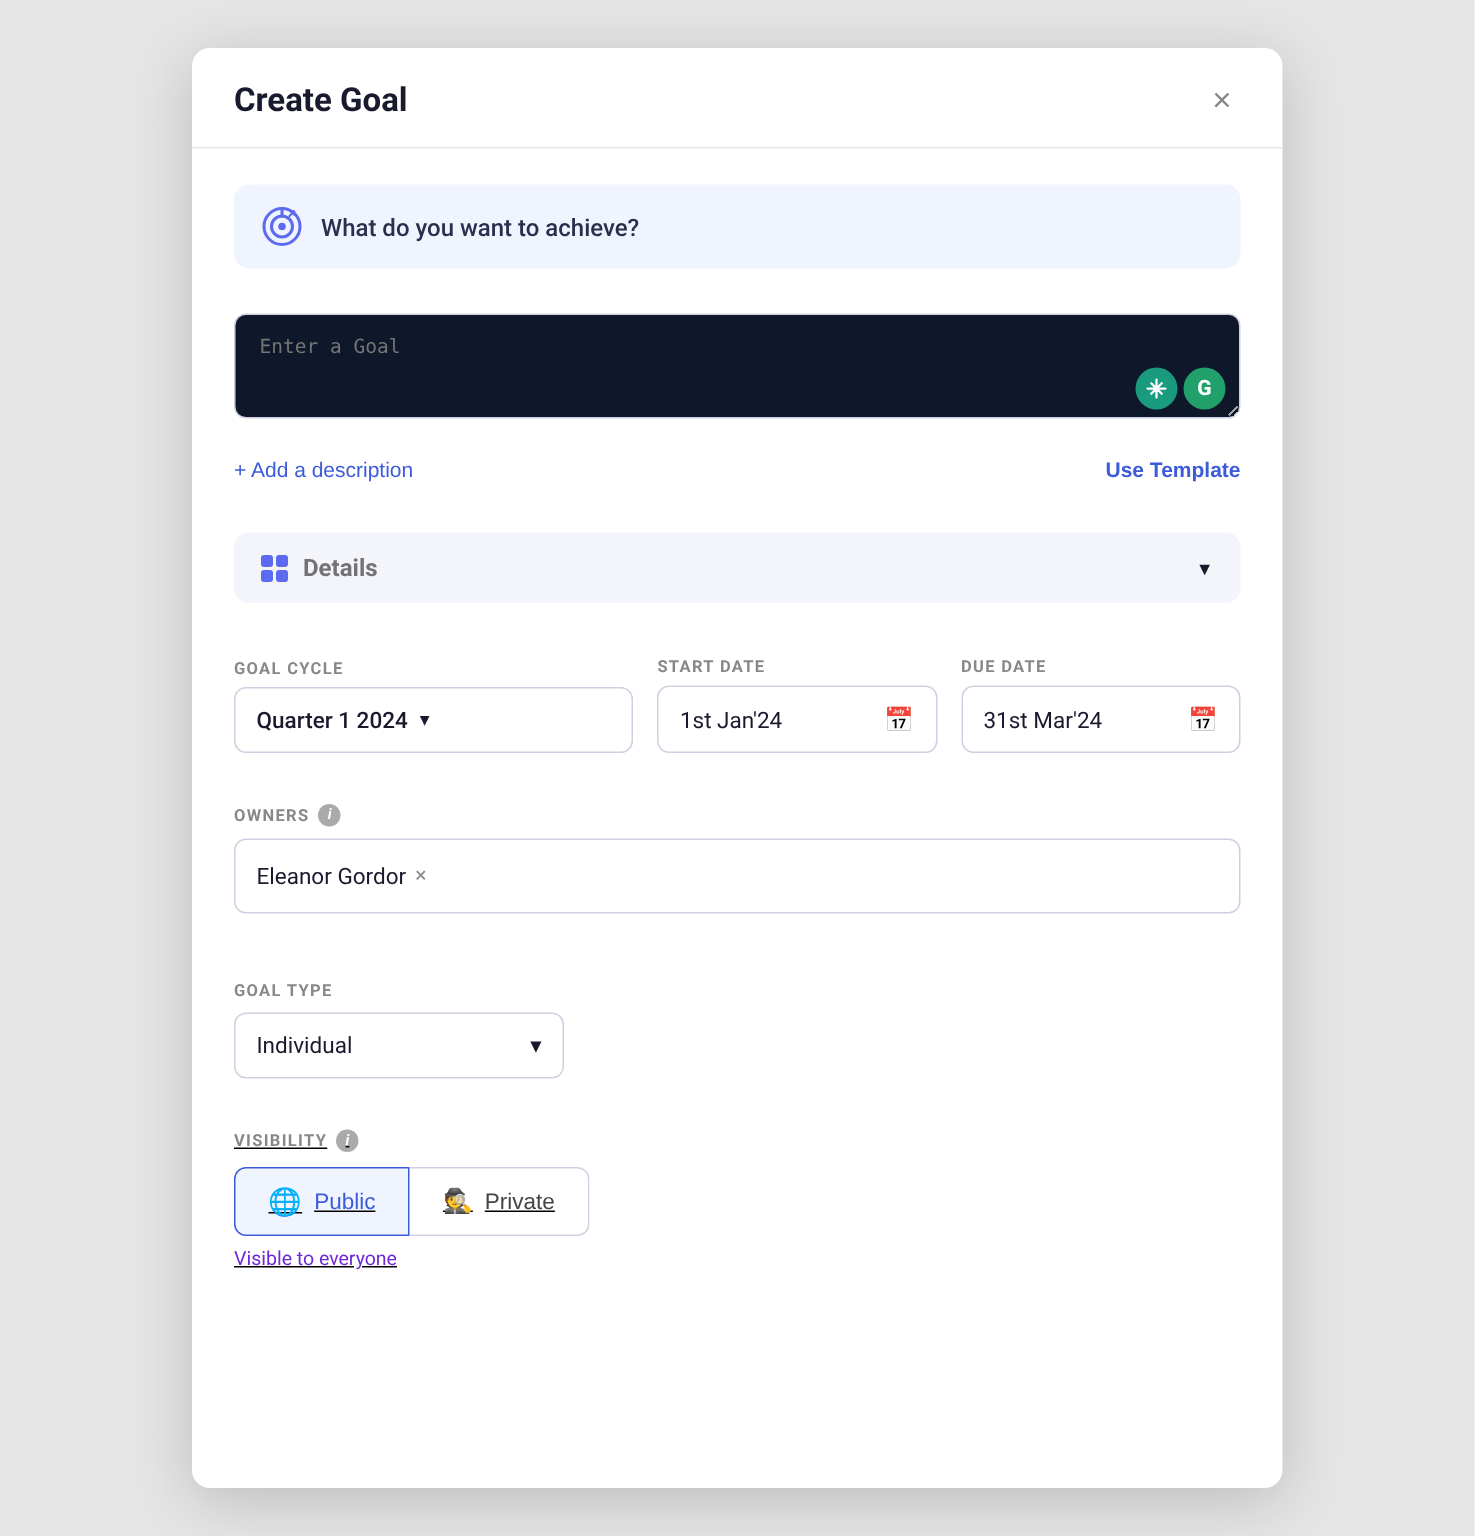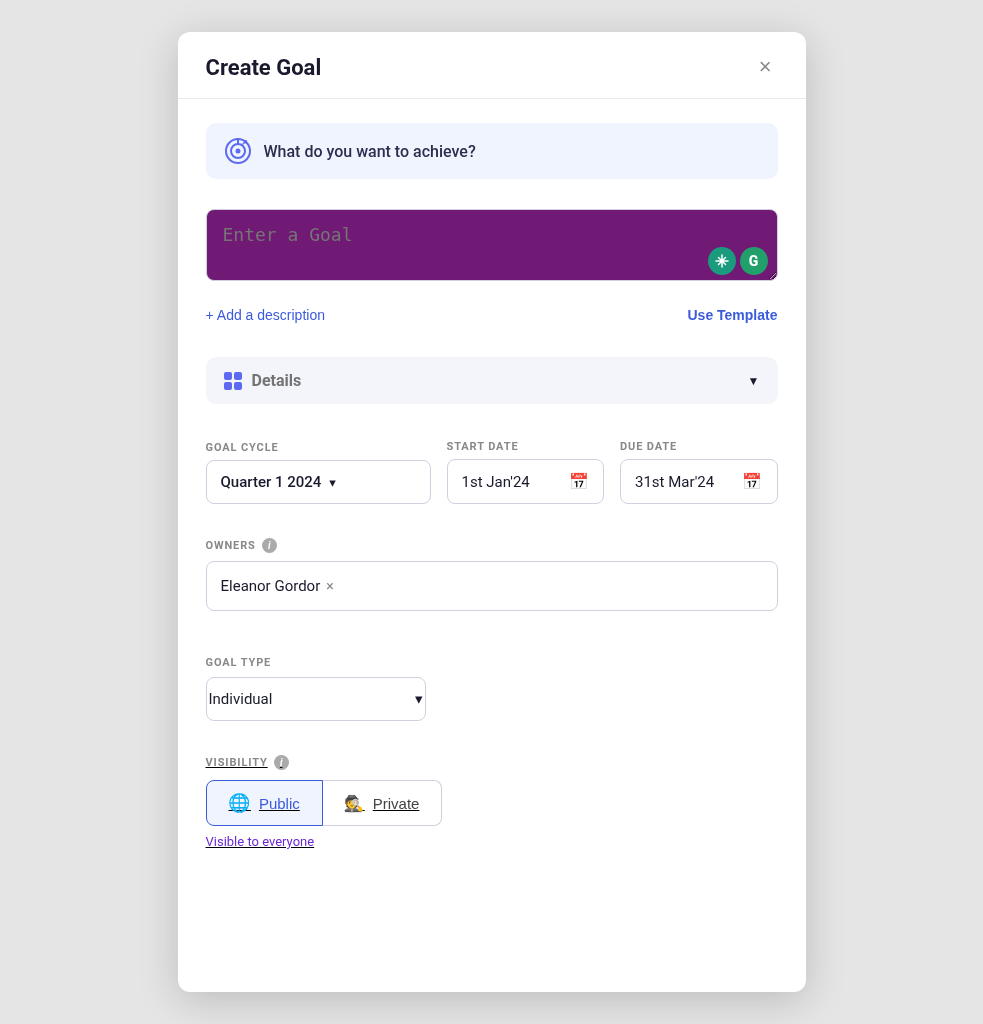--- a/index.html
+++ b/index.html
@@ -7,21 +7,21 @@
       background: #e5e5e5;
       display: flex;
       justify-content: center;
       align-items: center;
       min-height: 100vh;
       font-family: -apple-system, BlinkMacSystemFont, 'Segoe UI', Roboto, sans-serif;
     }
     .modal {
       background: #ffffff;
       border-radius: 12px;
-      width: 628px;
+      width: 727px;
       min-height: 960px;
       box-shadow: 0 8px 40px rgba(0,0,0,0.18);
       display: flex;
       flex-direction: column;
       overflow: hidden;
       position: relative;
     }
     .modal-header {
       display: flex;
       align-items: center;
@@ -67,26 +67,26 @@
     }
     .goal-input-wrapper {
       position: relative;
       margin-bottom: 10px;
     }
     .goal-input {
       width: 100%;
       border: 1.5px solid #d0d0e0;
       border-radius: 8px;
       padding: 14px 54px 14px 16px;
-      font-size: 18px;
+      font-size: 13px;
       color: #aaa;
       resize: vertical;
       min-height: 70px;
       outline: none;
-      background: #701a75;
+      background: #0f172a;
     }
     .goal-input-icons {
       position: absolute;
       right: 10px;
       bottom: 10px;
       display: flex;
       gap: 4px;
       align-items: center;
     }
     .icon-btn-teal {
@@ -256,21 +256,21 @@
       cursor: pointer;
       color: #888;
       font-size: 14px;
       line-height: 1;
       font-weight: 400;
     }
     .goal-type-section { margin-bottom: 22px; }
     .goal-type-select {
       border: 1.5px solid #d0d0e0;
       border-radius: 8px;
-      padding: 12px 2px;
+      padding: 12px 14px;
       font-size: 15px;
       font-weight: 400;
       color: #1a1a2e;
       background: #fff;
       display: flex;
       align-items: center;
       justify-content: space-between;
       cursor: pointer;
       width: 220px;
     }

